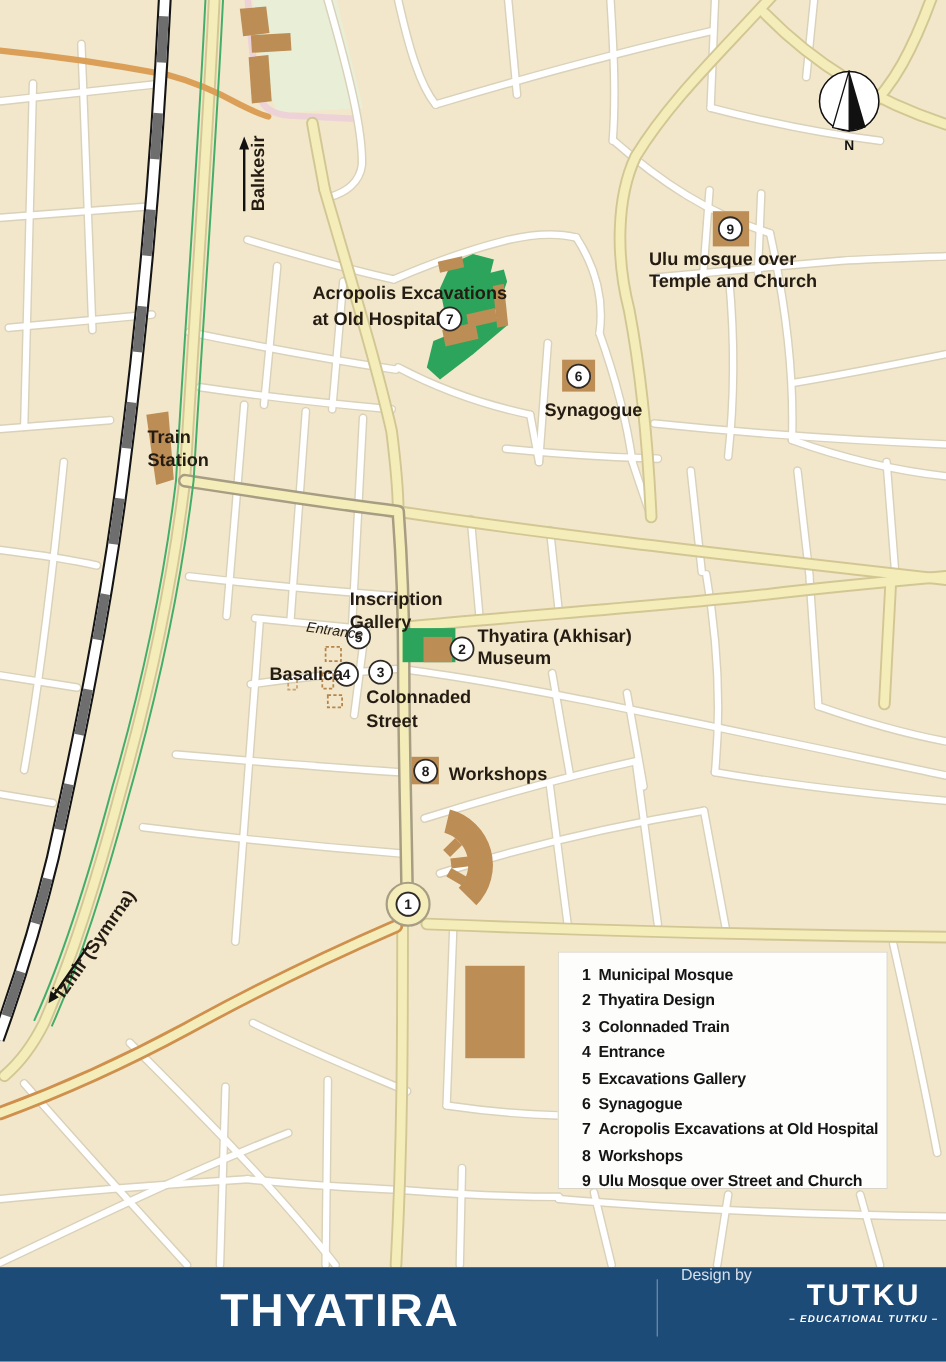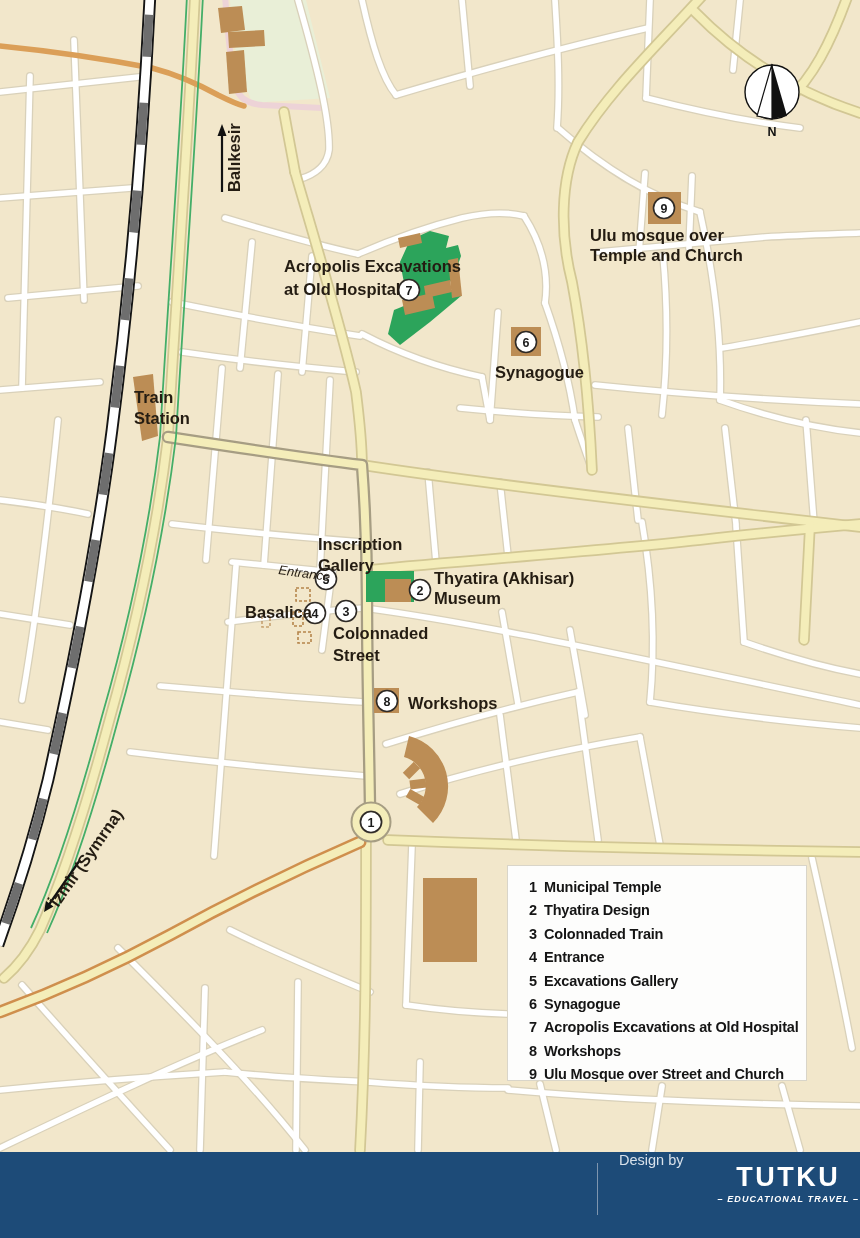--- a/index.html
+++ b/index.html
@@ -403,21 +403,21 @@
     <circle cx="772" cy="92" r="27" fill="#fff" stroke="#111" stroke-width="1.4"></circle>
     <polygon points="772,64 772,119 757,116" fill="#fff" stroke="#111" stroke-width="1.2"></polygon>
     <polygon points="772,64 787,116 772,119" fill="#111"></polygon>
     <text class="compass-n" x="772" y="136">N</text>
   </g>
 </svg>
 
 <div class="legend">
   <div class="legend-row">
         <span class="legend-num">1</span>
-        <span class="legend-label">Municipal Temple</span>
+        <span class="legend-label">Municipal Mosque</span>
       </div>
   <div class="legend-row">
         <span class="legend-num">2</span>
         <span class="legend-label">Thyatira Design</span>
       </div>
   <div class="legend-row">
         <span class="legend-num">3</span>
         <span class="legend-label">Colonnaded Train</span>
       </div>
   <div class="legend-row">
@@ -440,23 +440,24 @@
         <span class="legend-num">8</span>
         <span class="legend-label">Workshops</span>
       </div>
   <div class="legend-row">
         <span class="legend-num">9</span>
         <span class="legend-label">Ulu Mosque over Street and Church</span>
       </div>
 </div>
 
 <div class="footer">
+  <div class="footer-title">THYATIRA</div>
   <div class="footer-divider"></div>
   <div class="footer-credit">
     <span class="design-by">Design by</span>
     <div class="brand">
       <span class="brand-name">TUTKU</span>
-      <span class="brand-sub">– EDUCATIONAL TRAVEL –</span>
+      <span class="brand-sub">– EDUCATIONAL TUTKU –</span>
     </div>
   </div>
 </div>
 
 </div>
 
 </body></html>

